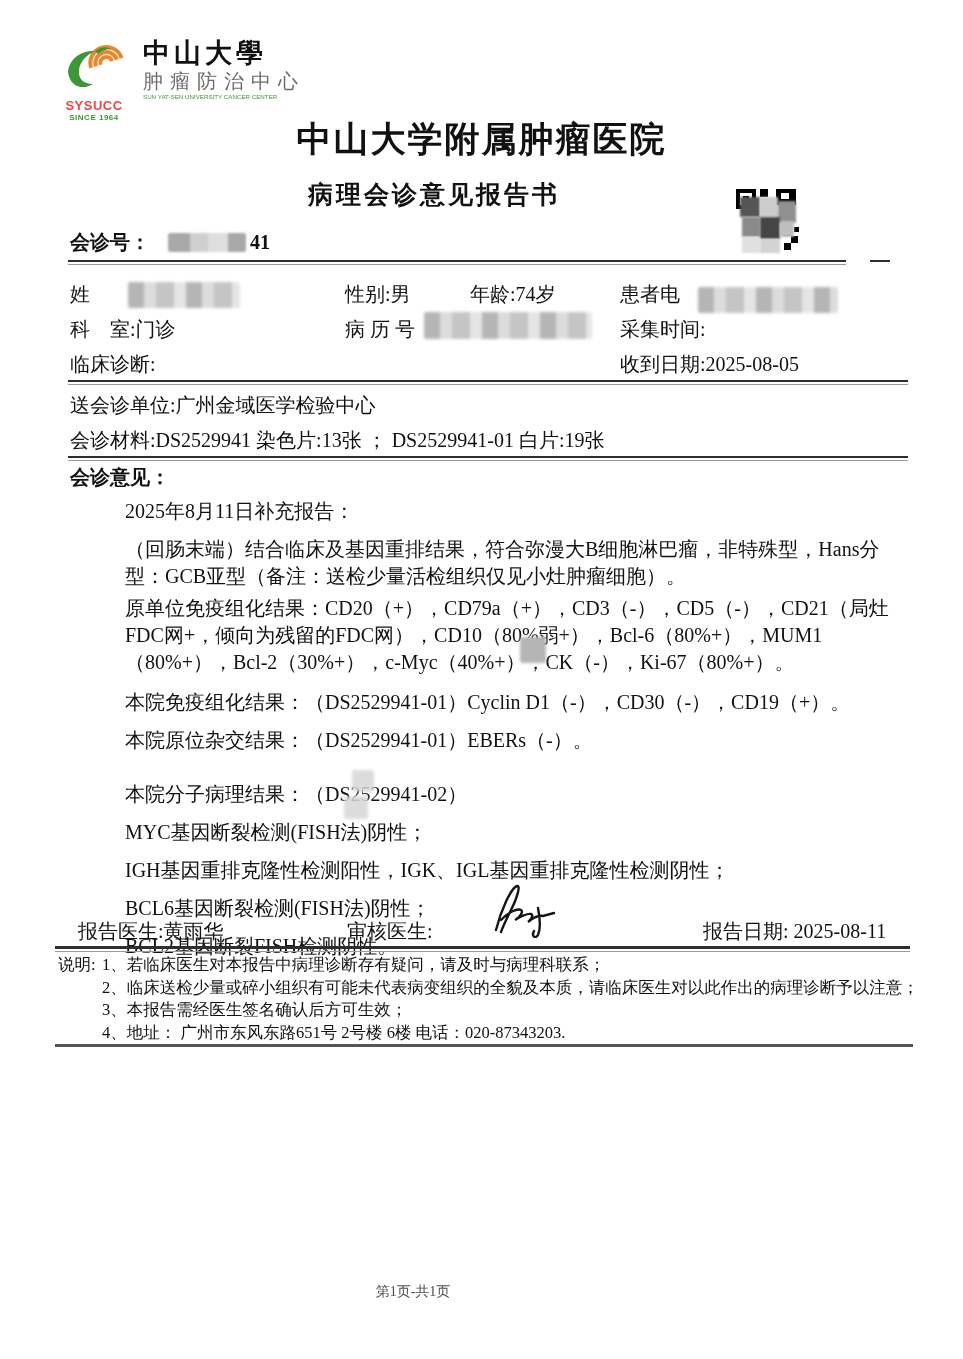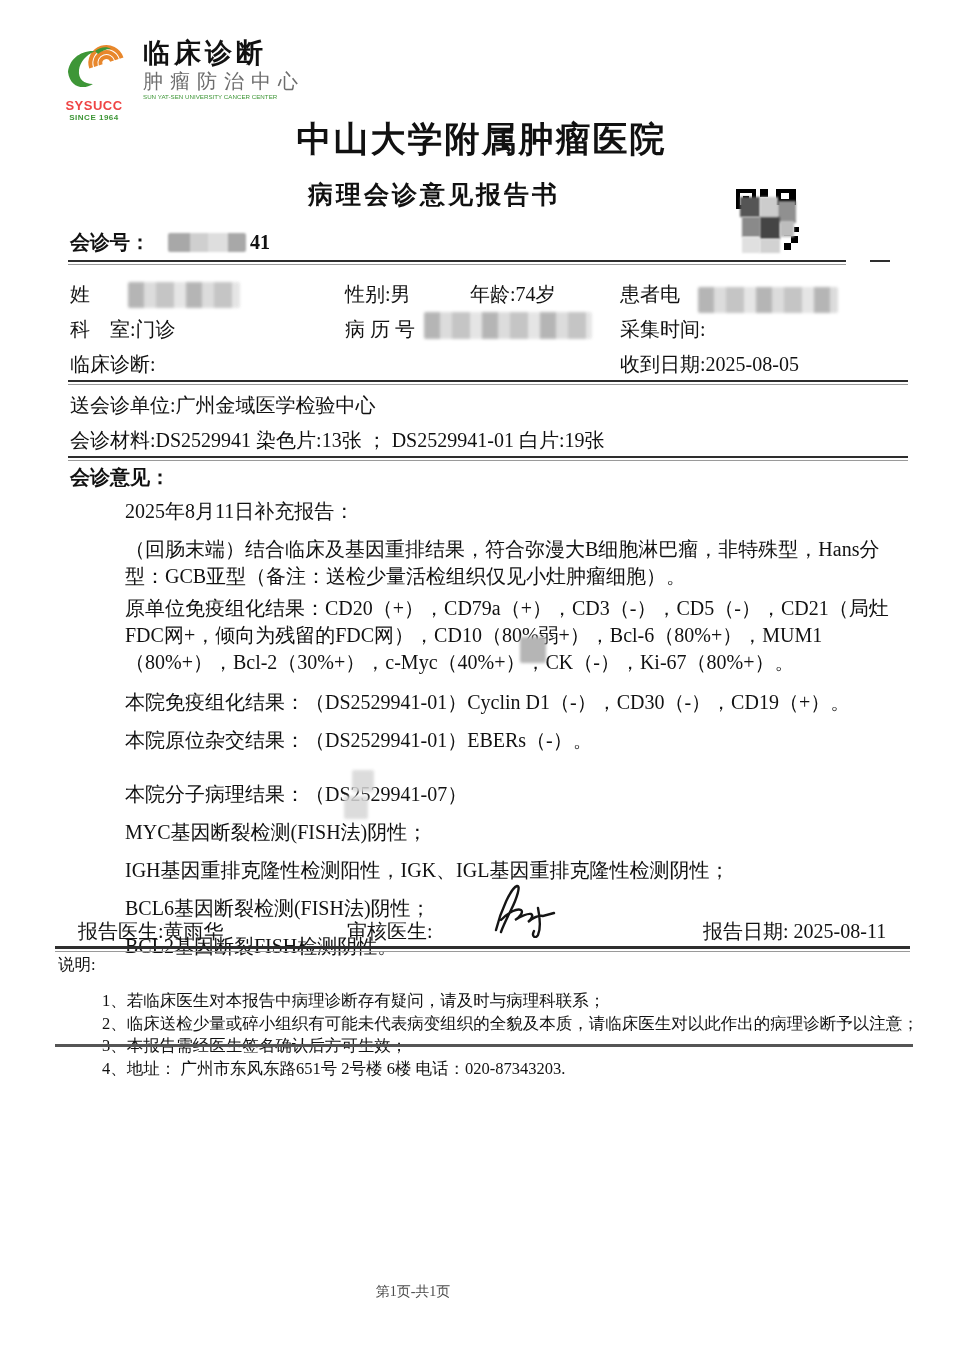--- a/index.html
+++ b/index.html
@@ -13,21 +13,21 @@
   .rule{position:absolute;height:2px;border-top:2px solid #2e2e2e;border-bottom:1px solid #9a9a9a;}
   .hospital-title{left:0;top:116,px;width:963px;text-align:center;font-size:35px;font-weight:bold;letter-spacing:2px;}
   .report-title{left:0;top:178px;width:868px;text-align:center;font-size:25px;font-weight:bold;letter-spacing:3px;}
   .redact{position:absolute;border-radius:2px;
     background:repeating-linear-gradient(90deg,#aeaeae 0 16px,#d9d9d9 16px 28px,#bfbfbf 28px 46px,#e3e3e3 46px 58px);
     filter:blur(1.5px);opacity:.9;}
   .redact-solid{position:absolute;border-radius:2px;background:#b5b5b5;filter:blur(1.6px);}
   .redact-light{position:absolute;border-radius:2px;background:#d7d7d7;filter:blur(1.6px);opacity:.85;}
   .opinion-block{position:absolute;left:114px;width:796px;font-size:20px;line-height:27px;}
   .opinion-block p{margin:11px;}
-  .notes{position:absolute;left:102px;top:990px;width:828px;font-size:16.5px;line-height:22.5px;}
+  .notes{position:absolute;left:102px;top:954px;width:828px;font-size:16.5px;line-height:22.5px;}
   .notes p{margin:0 0 0 0;}
   .footer{left:0;top:1283px;width:826px;text-align:center;font-size:14px;color:#4a4a4a;font-family:Liberation Serif, serif;}
   .qr{position:absolute;left:736px;top:189px;width:68px;height:68px;}
   .qr .blk{position:absolute;background:#000;}
   .qr .gry{position:absolute;filter:blur(1px);}
   .inline-redact{display:inline-block;width:78px;height:19px;vertical-align:-3px;border-radius:2px;
     background:repeating-linear-gradient(90deg,#a8a8a8 0 22px,#cfcfcf 22px 40px,#dedede 40px 60px);
     filter:blur(1.2px);margin:0 4px 0 18px;}
   .logo{position:absolute;left:55px;top:38px;display:flex;gap:10px;align-items:flex-start;}
   .logo-mark{width:78px;text-align:center;}
@@ -51,21 +51,21 @@
           <path d="M31 26 A11 11 0 0 1 53 26" stroke="#e8872c" stroke-width="4" fill="none"></path>
           <path d="M36 26 A6 6 0 0 1 48 26" stroke="#e8872c" stroke-width="4" fill="none"></path>
         </g>
         <path d="M6 34 C7 22 18 12 33 13 C24 17 18 24 17 32 C16 41 22 46 31 46 C22 52 8 50 6 34 Z" fill="#3e9637"></path>
         <path d="M33 13 C38 9 45 8 49 11 C44 11 39 13 36 16 Z" fill="#3e9637"></path>
       </svg>
       <div class="logo-acronym" style="color:#ef4444">SYSUCC</div>
       <div class="logo-since" style="color:#3e9637">SINCE 1964</div>
     </div>
     <div>
-      <div class="logo-uni">临床诊断</div>
+      <div class="logo-uni">中山大學</div>
       <div class="logo-center">肿瘤防治中心</div>
       <div class="logo-en" style="color:#3e9637">SUN YAT-SEN UNIVERSITY CANCER CENTER</div>
     </div>
   </div>
 
   <div class="abs hospital-title" style="top:116px">中山大学附属肿瘤医院</div>
   <div class="abs report-title">病理会诊意见报告书</div>
 
   <div class="qr">
     <div class="blk" style="left:0;top:0;width:20px;height:20px;"></div>
@@ -125,21 +125,21 @@
   <div class="opinion-block" style="top:584px;">
     <p>原单位免疫组化结果：CD20（+），CD79a（+），CD3（-），CD5（-），CD21（局灶FDC网+，倾向为残留的FDC网），CD10（80%弱+），Bcl-6（80%+），MUM1（80%+），Bcl-2（30%+），c-Myc（40%+），CK（-），Ki-67（80%+）。</p>
   </div>
 
   <div class="opinion-block" style="top:678px;">
     <p>本院免疫组化结果：（DS2529941-01）Cyclin D1（-），CD30（-），CD19（+）。</p>
     <p>本院原位杂交结果：（DS2529941-01）EBERs（-）。</p>
   </div>
 
   <div class="opinion-block" style="top:770px;">
-    <p>本院分子病理结果：（DS2529941-07）</p>
+    <p>本院分子病理结果：（DS2529941-02）</p>
     <p>MYC基因断裂检测(FISH法)阴性；</p>
     <p>IGH基因重排克隆性检测阳性，IGK、IGL基因重排克隆性检测阴性；</p>
     <p>BCL6基因断裂检测(FISH法)阴性；</p>
     <p>BCL2基因断裂FISH检测阴性。</p>
   </div>
 
   <div class="redact-solid" style="left:520px;top:637px;width:26px;height:26px;"></div>
   <div class="redact-light" style="left:352px;top:770px;width:22px;height:22px;"></div>
   <div class="redact-light" style="left:344px;top:796px;width:24px;height:23px;"></div>
 

